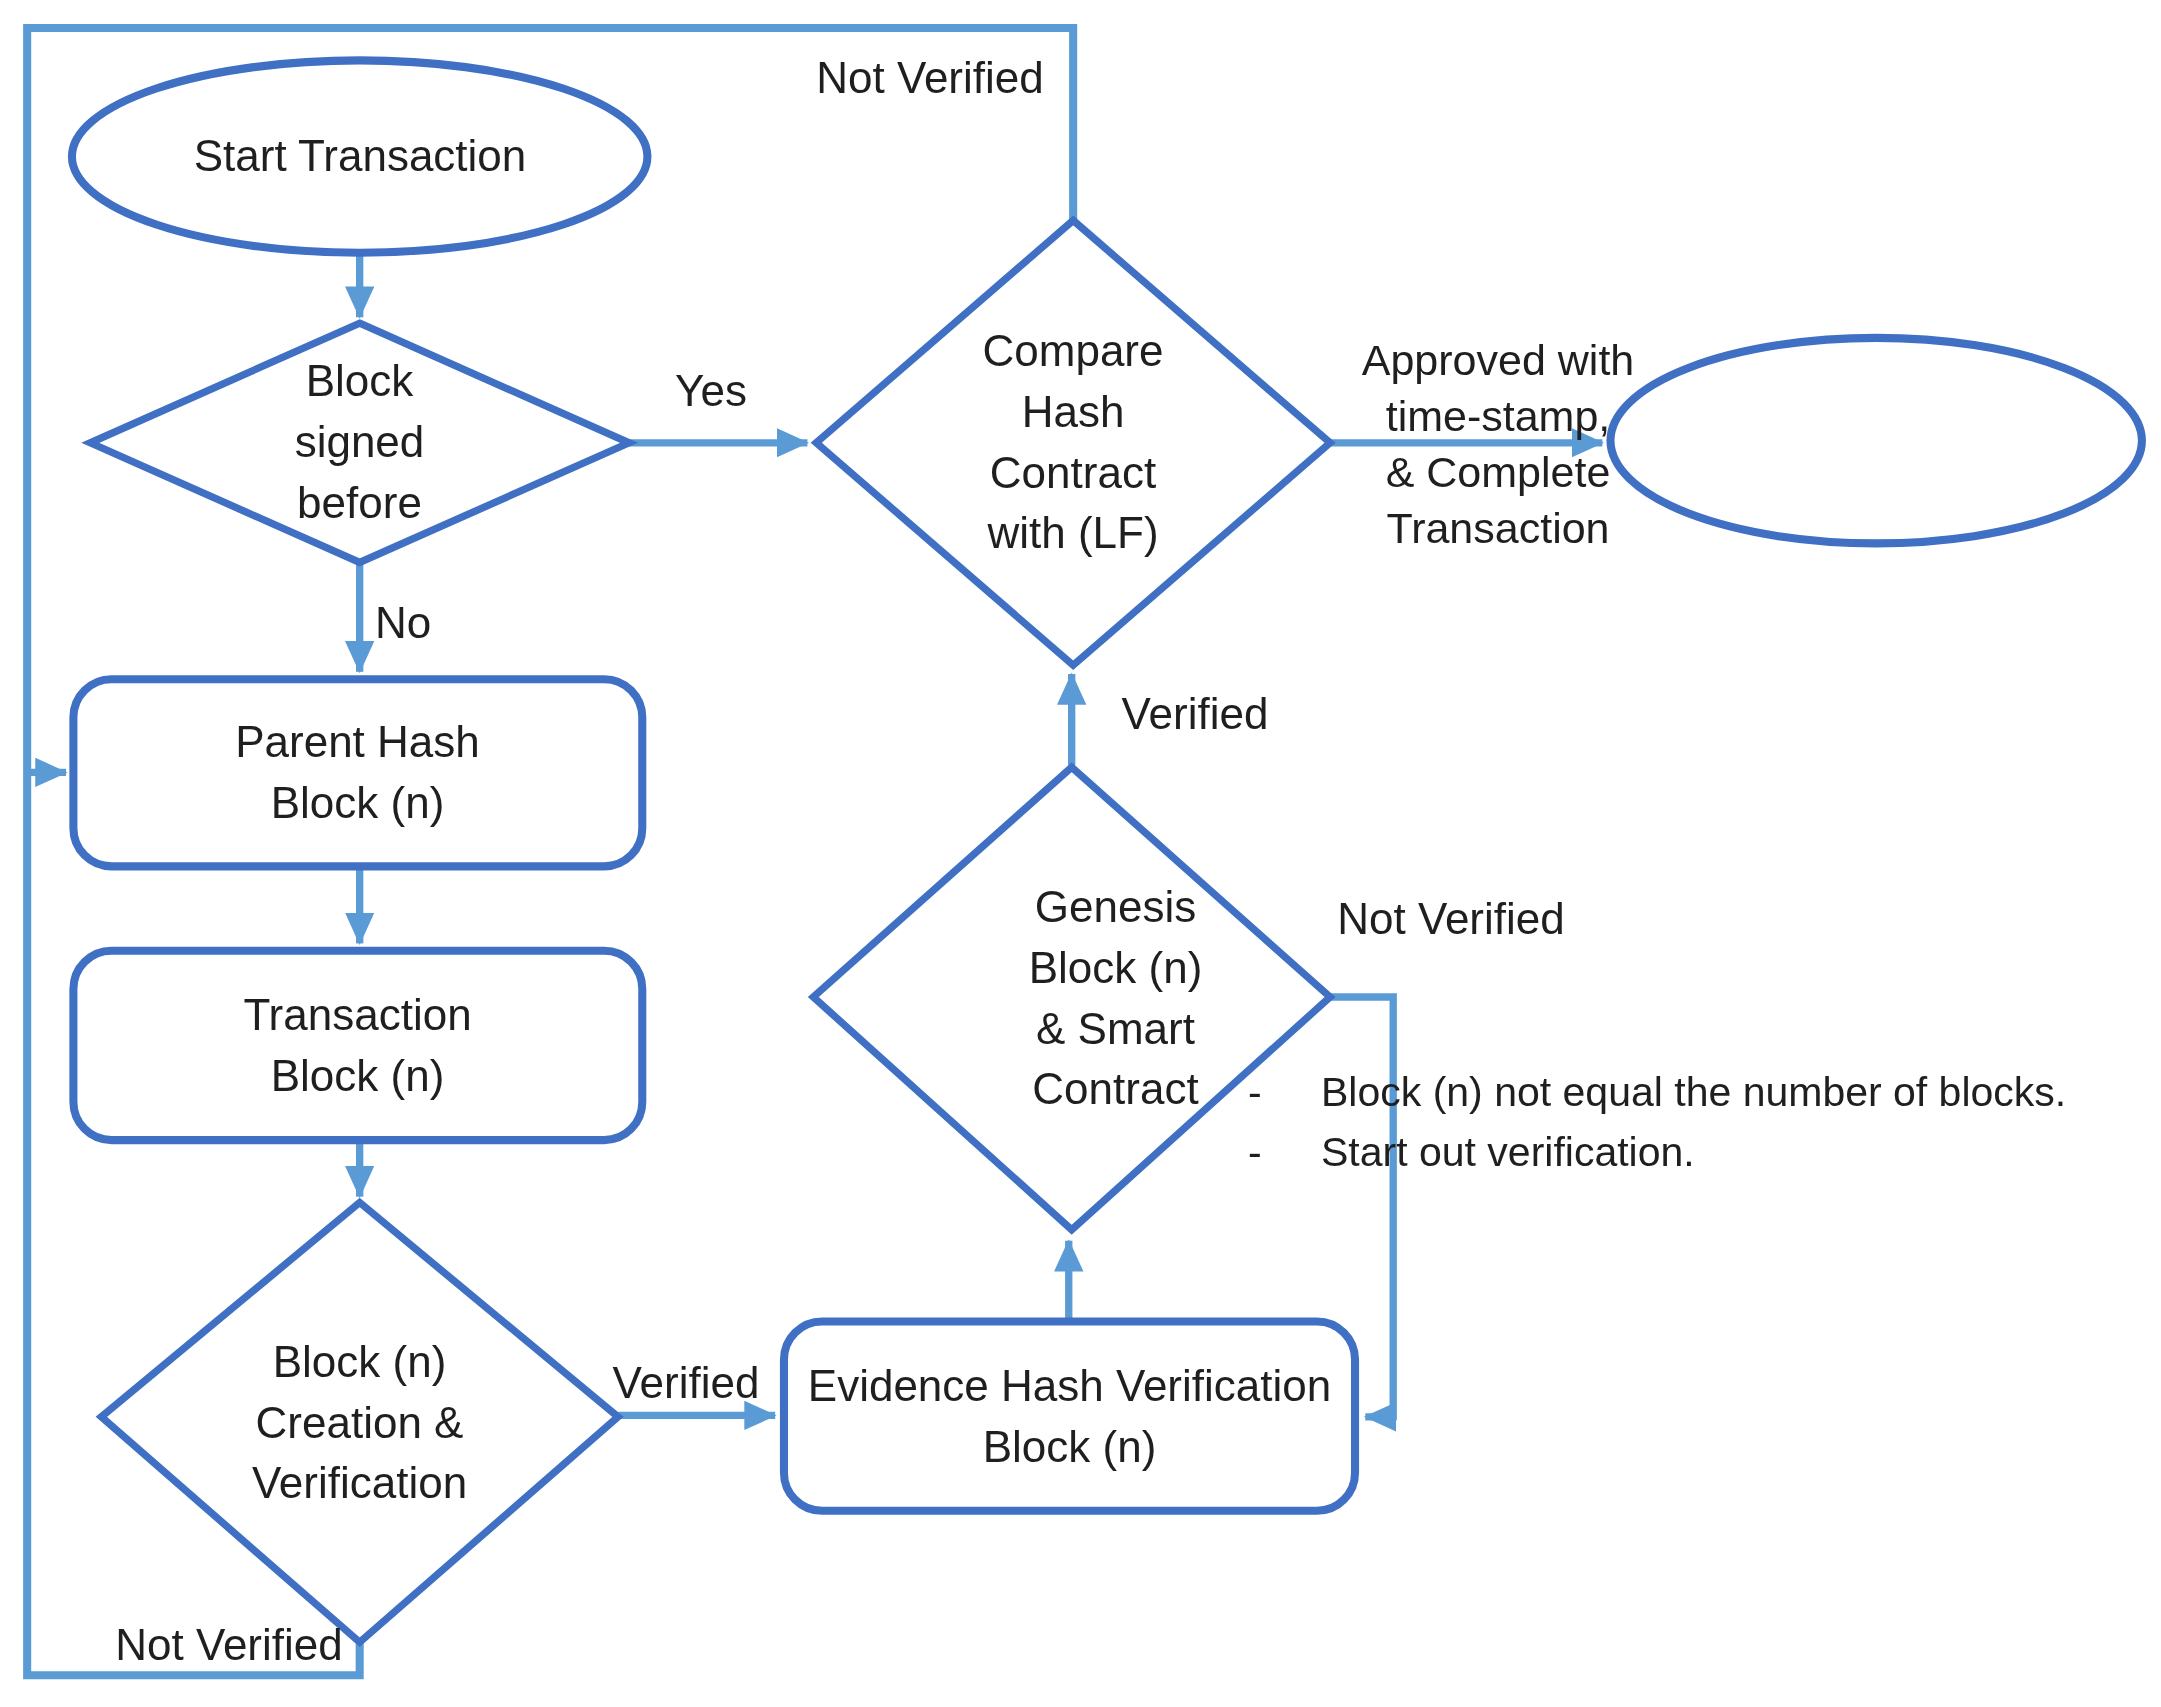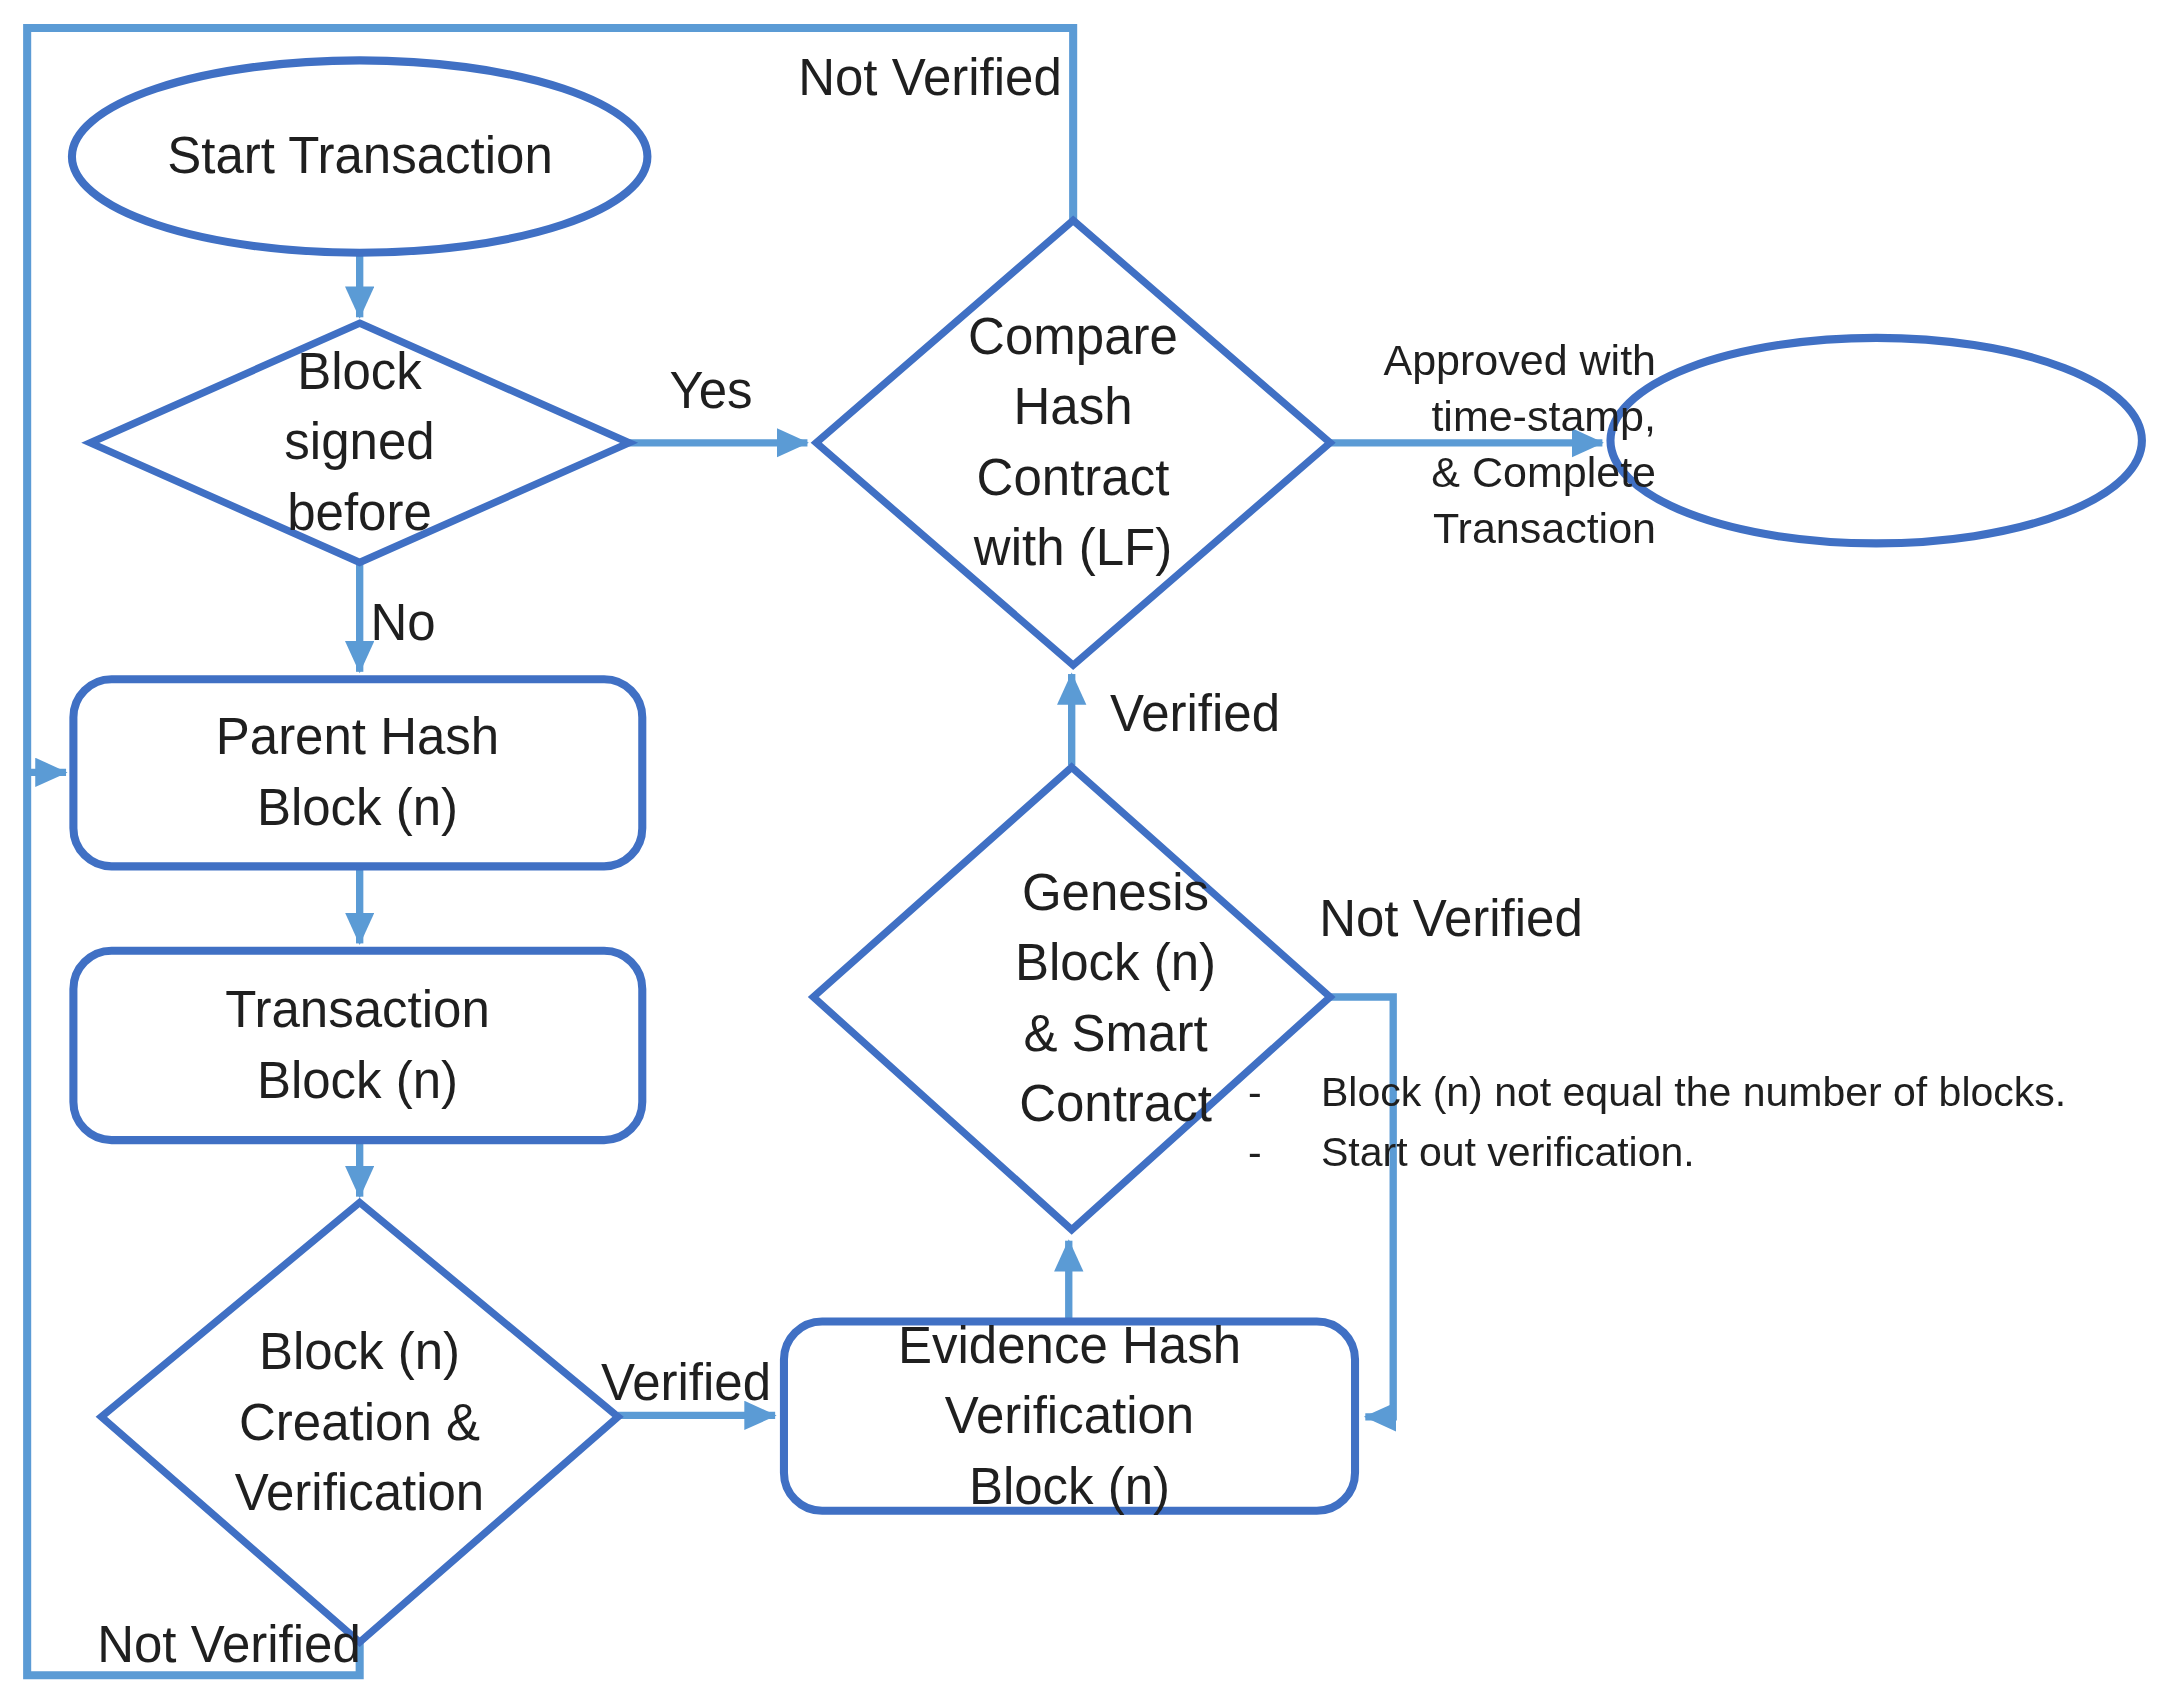--- a/index.html
+++ b/index.html
@@ -16,36 +16,36 @@
     background:var(--c-bg);
     font-family:"Liberation Sans", sans-serif;
     color:var(--c-text);
     overflow:hidden;
   }
   .canvas svg{position:absolute;left:0;top:0;}
   .shape{stroke:var(--c-shape);fill:#fff;}
   .conn{stroke:var(--c-conn);fill:none;}
   .lbl{
     position:absolute;
-    font-size:51px;
+    font-size:44px;
     line-height:1.38;
     white-space:pre-line;
     color:var(--c-text);
   }
   .node-lbl{
     display:flex;
     align-items:center;
     justify-content:center;
     text-align:center;
   }
   .ctr{transform:translate(-50%,-50%);text-align:center;white-space:nowrap;}
   .approved{
     font-size:43px;
     line-height:56px;
-    text-align:right;
+    text-align:center;
   }
   .notes{
     position:absolute;
     left:1248px;
     top:1062px;
     font-size:41px;
     line-height:60px;
   }
   .note-row{display:flex;}
   .note-dash{width:73px;flex:0 0 73px;}

